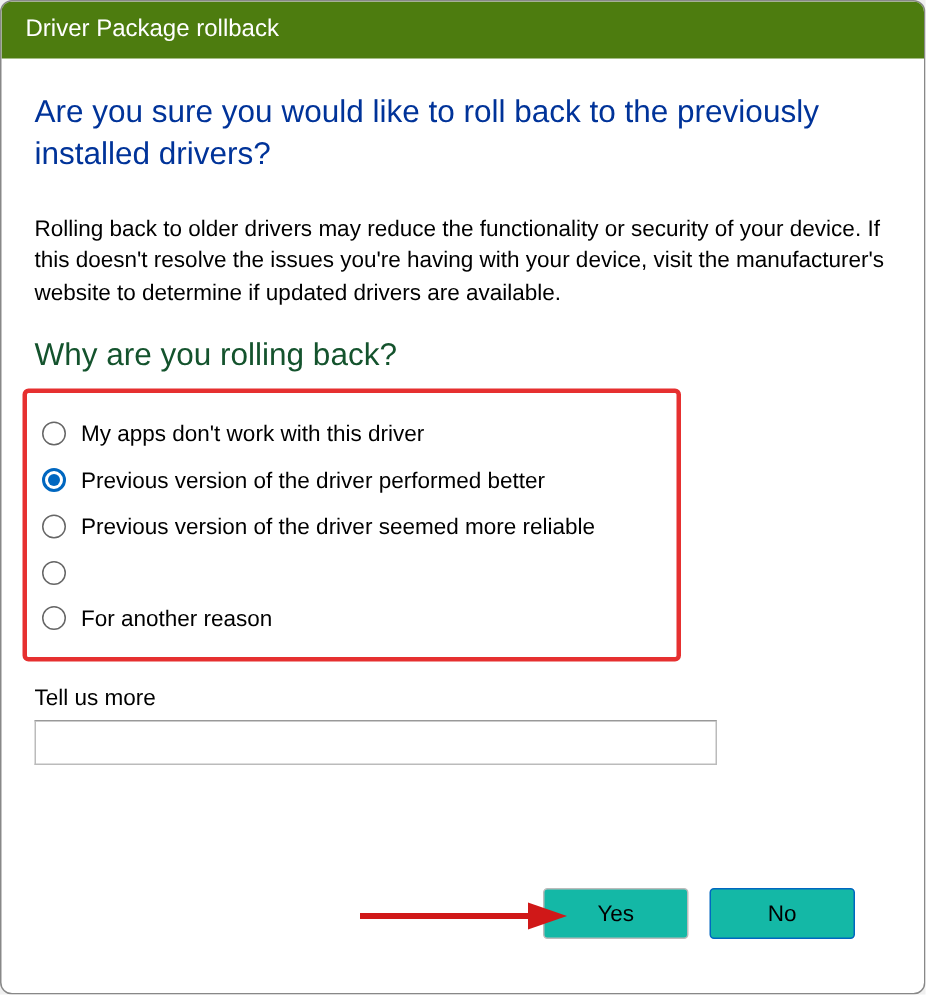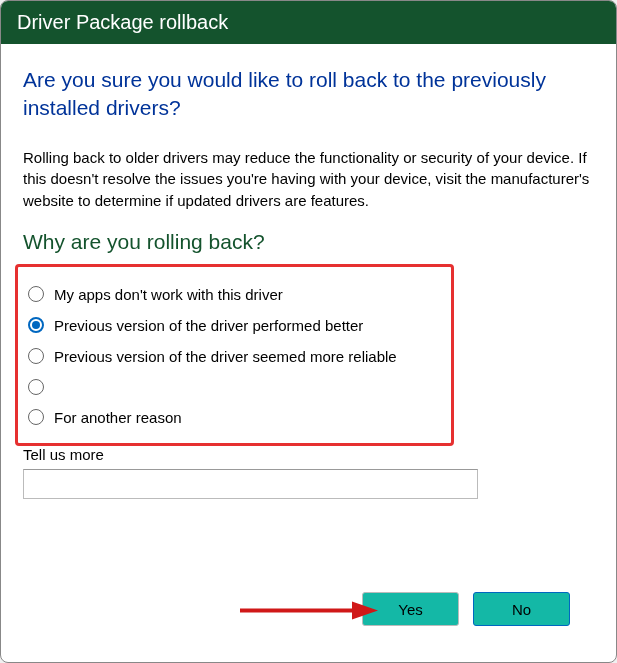--- a/index.html
+++ b/index.html
@@ -18,24 +18,24 @@
       width: 617px;
       height: 663px;
       background: #ffffff;
       border: 1px solid #888;
       border-radius: 8px;
       overflow: hidden;
       display: flex;
       flex-direction: column;
     }
     .titlebar {
-      background: #14532d;
+      background: #4d7c0f;
       color: #ffffff;
       padding: 10px 16px;
-      font-size: 20px;
+      font-size: 16px;
     }
     .content {
       padding: 22px 22px 18px 22px;
       flex: 1;
       display: flex;
       flex-direction: column;
     }
     .heading {
       color: #003399;
       font-size: 21px;
@@ -54,20 +54,21 @@
       font-size: 21px;
       font-weight: 400;
       margin-bottom: 10px;
     }
     .radio-group {
       border: 3px solid #e63030;
       border-radius: 4px;
       padding: 12px 10px 10px 10px;
       margin-left: -8px;
       margin-right: 140px;
+      margin-bottom: 16px;
     }
     .radio-row {
       display: flex;
       align-items: center;
       gap: 10px;
       padding: 7px 0;
       cursor: pointer;
     }
     .radio {
       width: 16px;
@@ -147,21 +148,21 @@
 </head>
 <body>
 
 <div class="window">
   <div class="titlebar">
     <span>Driver Package rollback</span>
   </div>
 
   <div class="content">
     <div class="heading">Are you sure you would like to roll back to the previously installed drivers?</div>
-    <div class="body-text">Rolling back to older drivers may reduce the functionality or security of your device.  If this doesn't resolve the issues you're having with your device, visit the manufacturer's website to determine if updated drivers are features.</div>
+    <div class="body-text">Rolling back to older drivers may reduce the functionality or security of your device.  If this doesn't resolve the issues you're having with your device, visit the manufacturer's website to determine if updated drivers are available.</div>
     <div class="subheading">Why are you rolling back?</div>
 
     <div class="radio-group">
       <label class="radio-row">
         <span class="radio"></span>
         <span class="radio-label">My apps don't work with this driver</span>
       </label>
       <label class="radio-row">
         <span class="radio checked"></span>
         <span class="radio-label">Previous version of the driver performed better</span>

